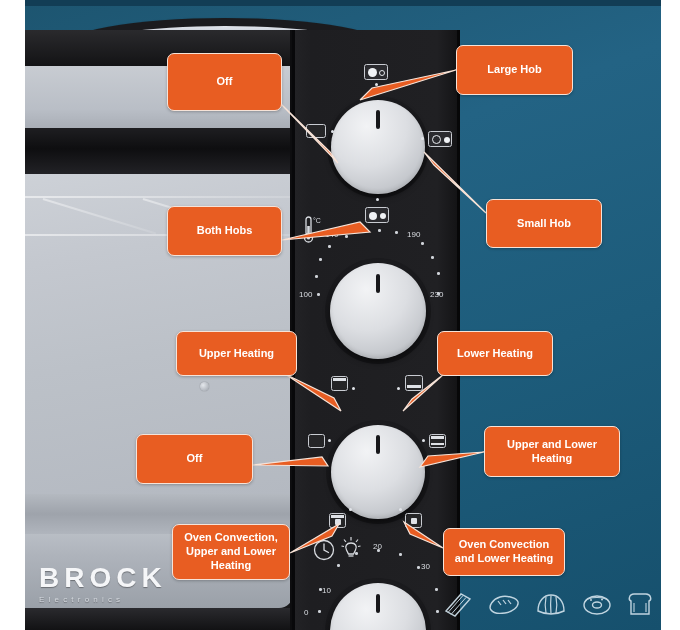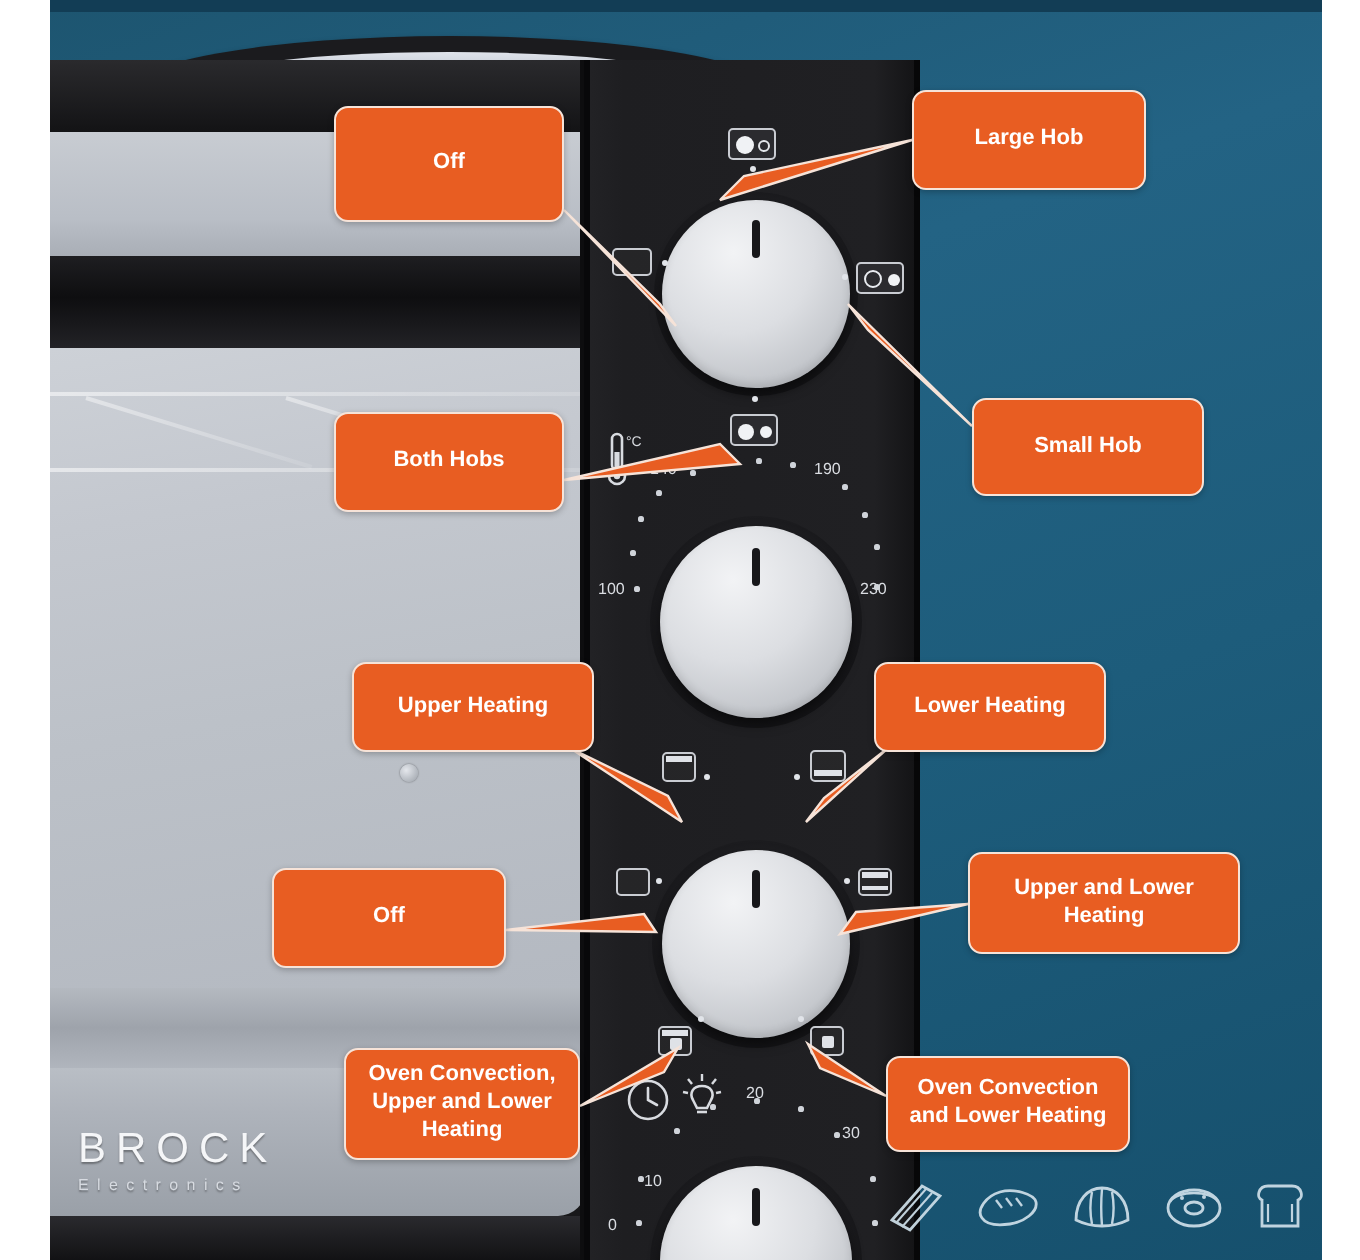--- a/index.html
+++ b/index.html
@@ -112,21 +112,21 @@
   }
 
   
   .brand {
     position: absolute; left: 14px; top: 534px;
     color: #f2f4f7;
     text-shadow: 0 1px 1px rgba(0,0,0,.35);
     user-select: none;
   }
   .brand-main {
-    font-size: 21px; font-weight: normal; letter-spacing: 5px; line-height: 1;
+    font-size: 28px; font-weight: bold; letter-spacing: 5px; line-height: 1;
     color: #f5f6f8;
   }
   .brand-sub {
     margin-top: 3px;
     font-size: 8px; letter-spacing: 4.2px; color: #d7dbe1;
   }
 
   
   .knob-well {
     position: absolute;

